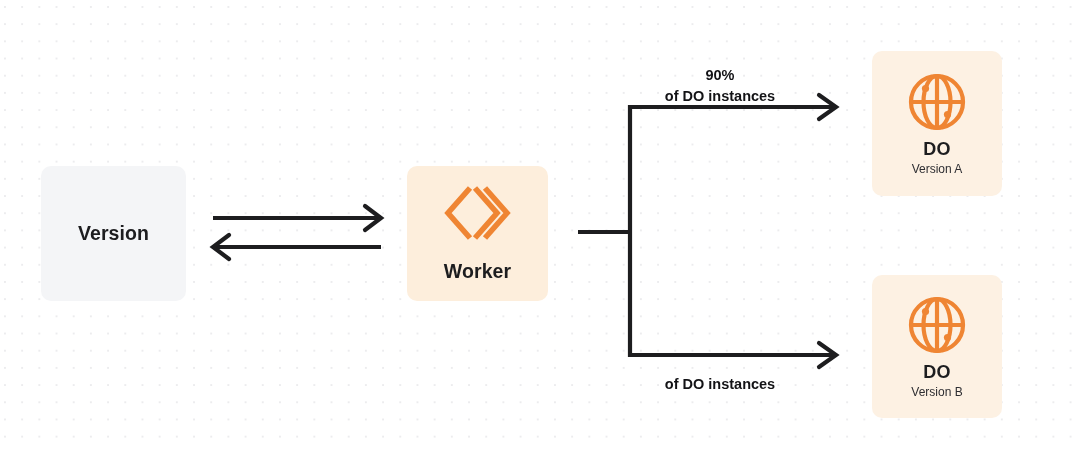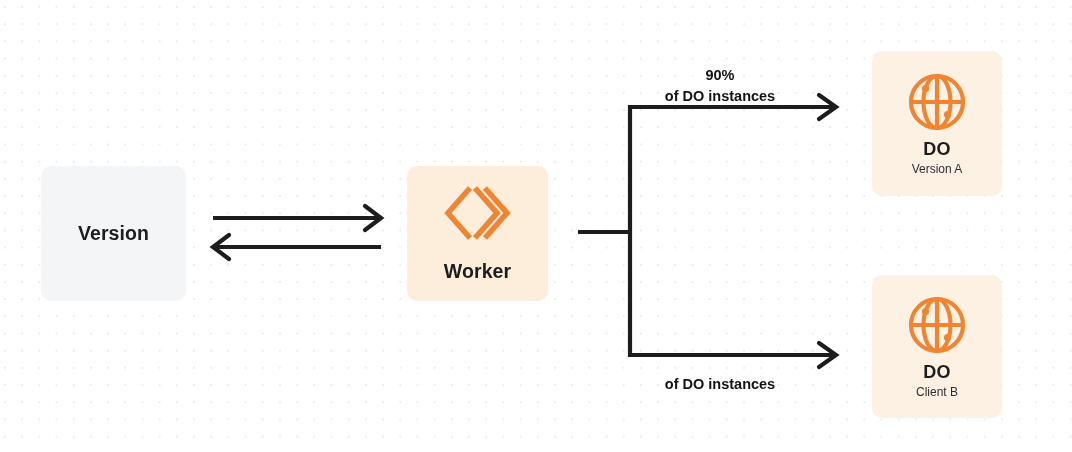--- a/index.html
+++ b/index.html
@@ -212,21 +212,21 @@
       <svg class="icon-globe" viewBox="0 0 62 62" xmlns="http://www.w3.org/2000/svg">
         <circle cx="31" cy="31" r="26" fill="none" stroke="#ef8533" stroke-width="4.2"></circle>
         <ellipse cx="31" cy="31" rx="13.5" ry="26" fill="none" stroke="#ef8533" stroke-width="4.2"></ellipse>
         <line x1="31" y1="5" x2="31" y2="57" stroke="#ef8533" stroke-width="4.2"></line>
         <line x1="5.2" y1="31" x2="56.8" y2="31" stroke="#ef8533" stroke-width="4.2"></line>
         <circle cx="19.5" cy="17.5" r="3.6" fill="#ef8533"></circle>
         <circle cx="41.5" cy="43.5" r="3.6" fill="#ef8533"></circle>
       </svg>
     </span>
     <span class="node-label-do">DO</span>
-    <span class="node-label-sub">Client B</span>
+    <span class="node-label-sub">Version B</span>
   </div>
 
   <div class="edge-label edge-label-top">
     <span class="pct">90%</span>
     <span class="sub">of DO instances</span>
   </div>
 
   <div class="edge-label edge-label-bottom">
     <span class="sub">of DO instances</span>
   </div>

